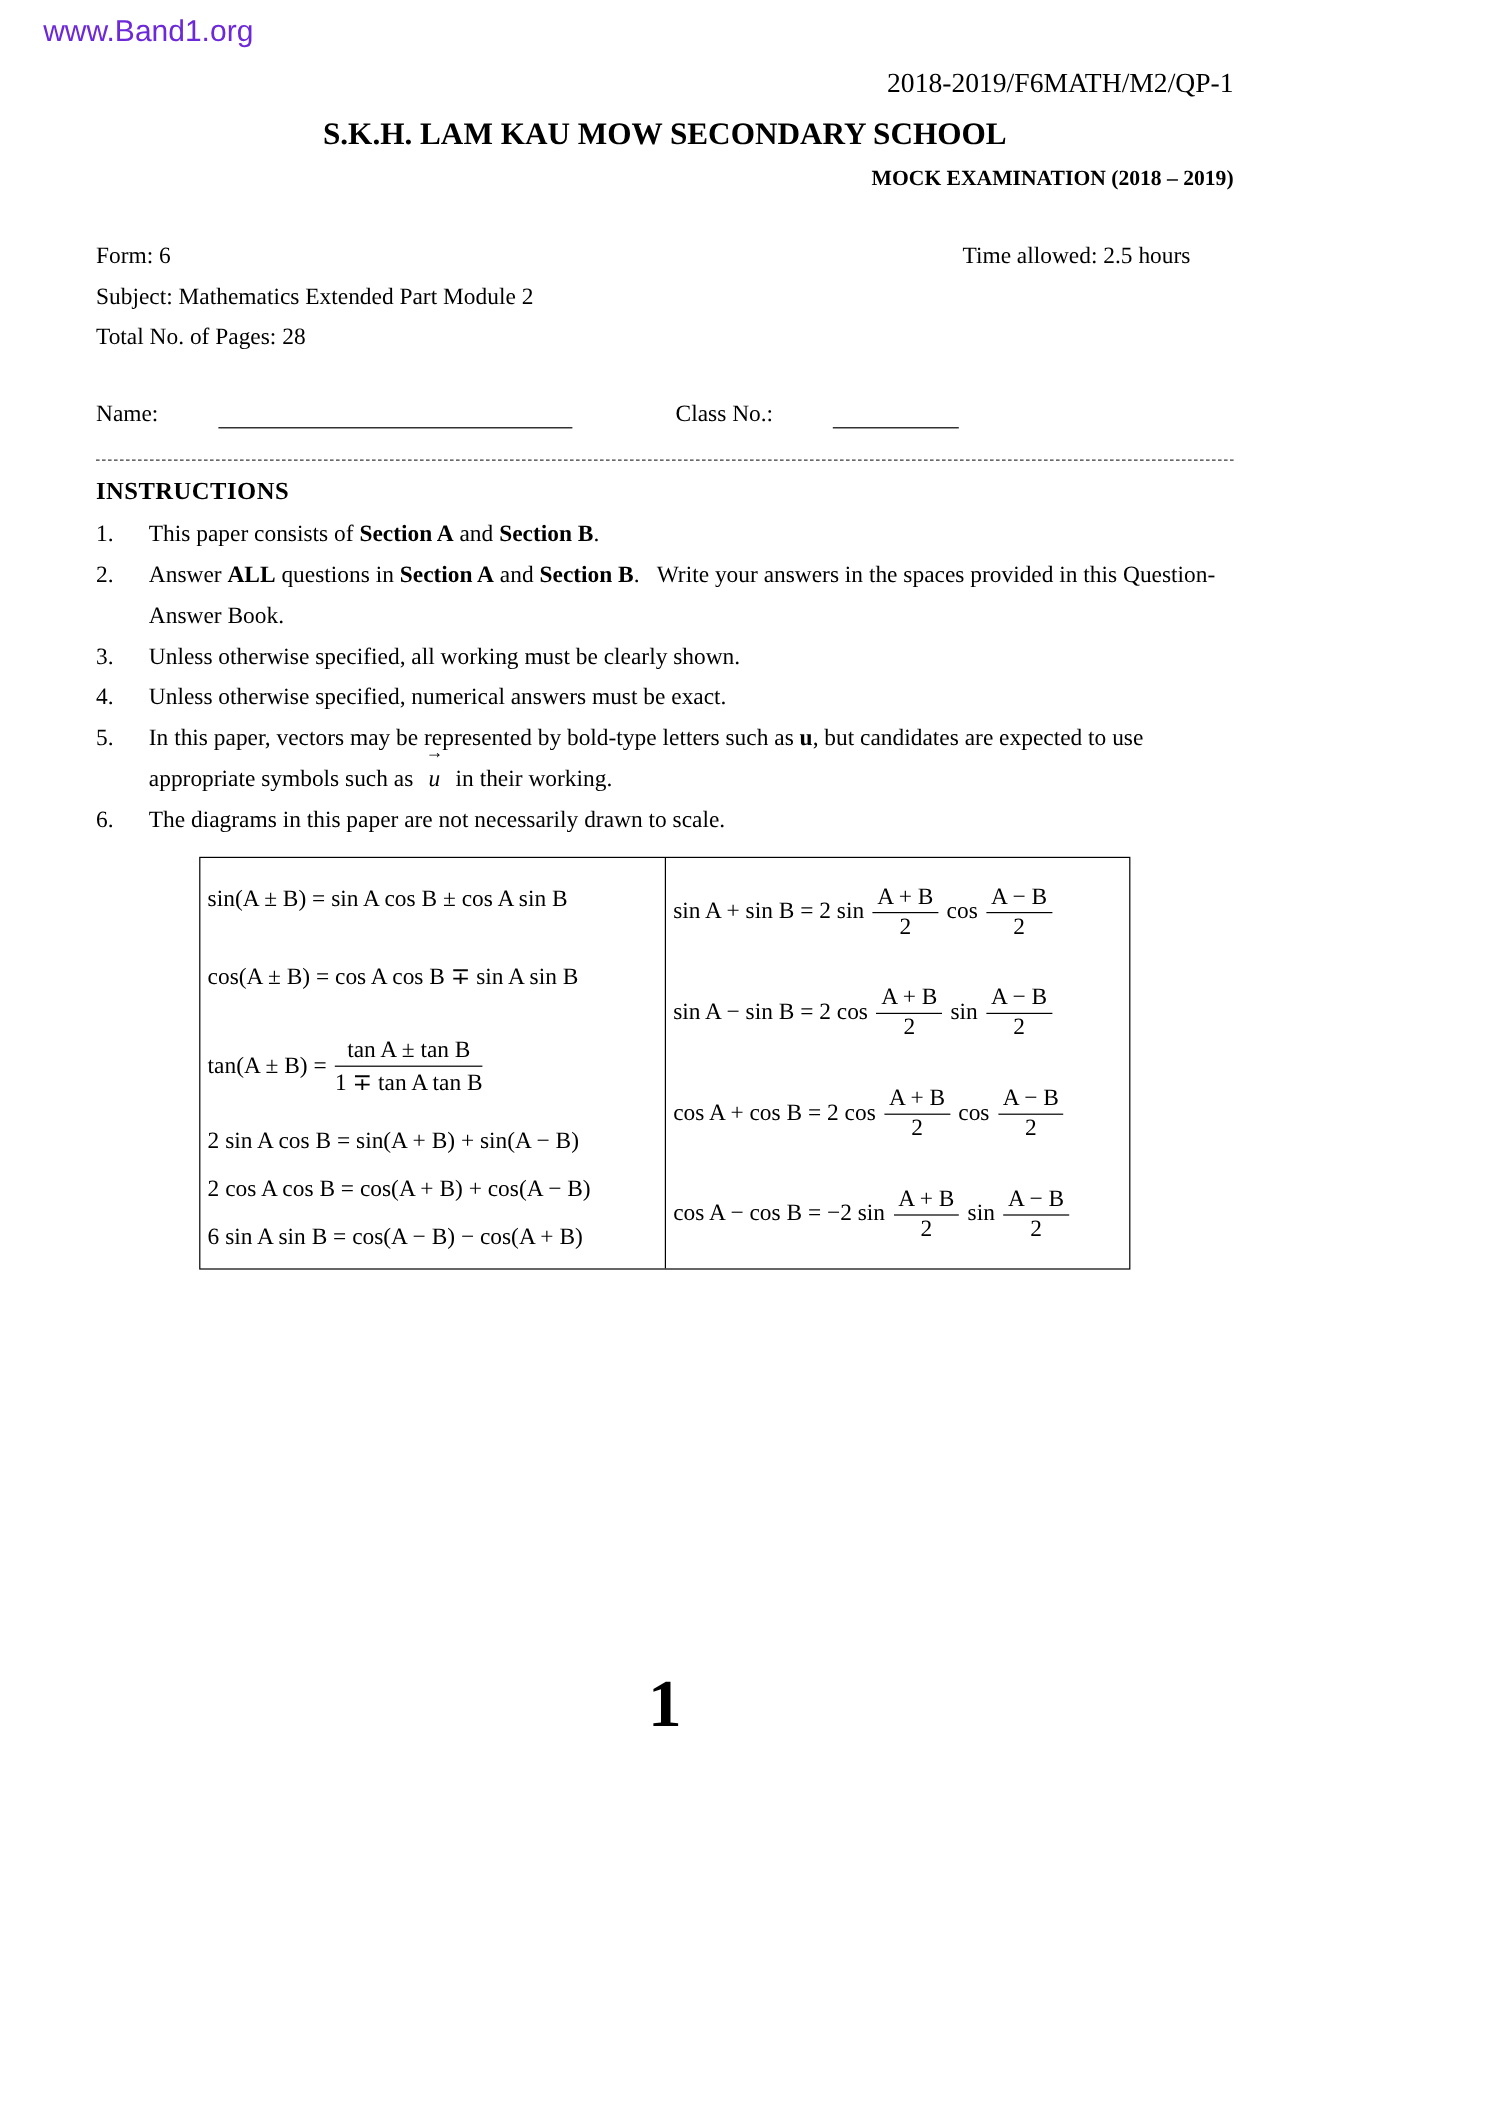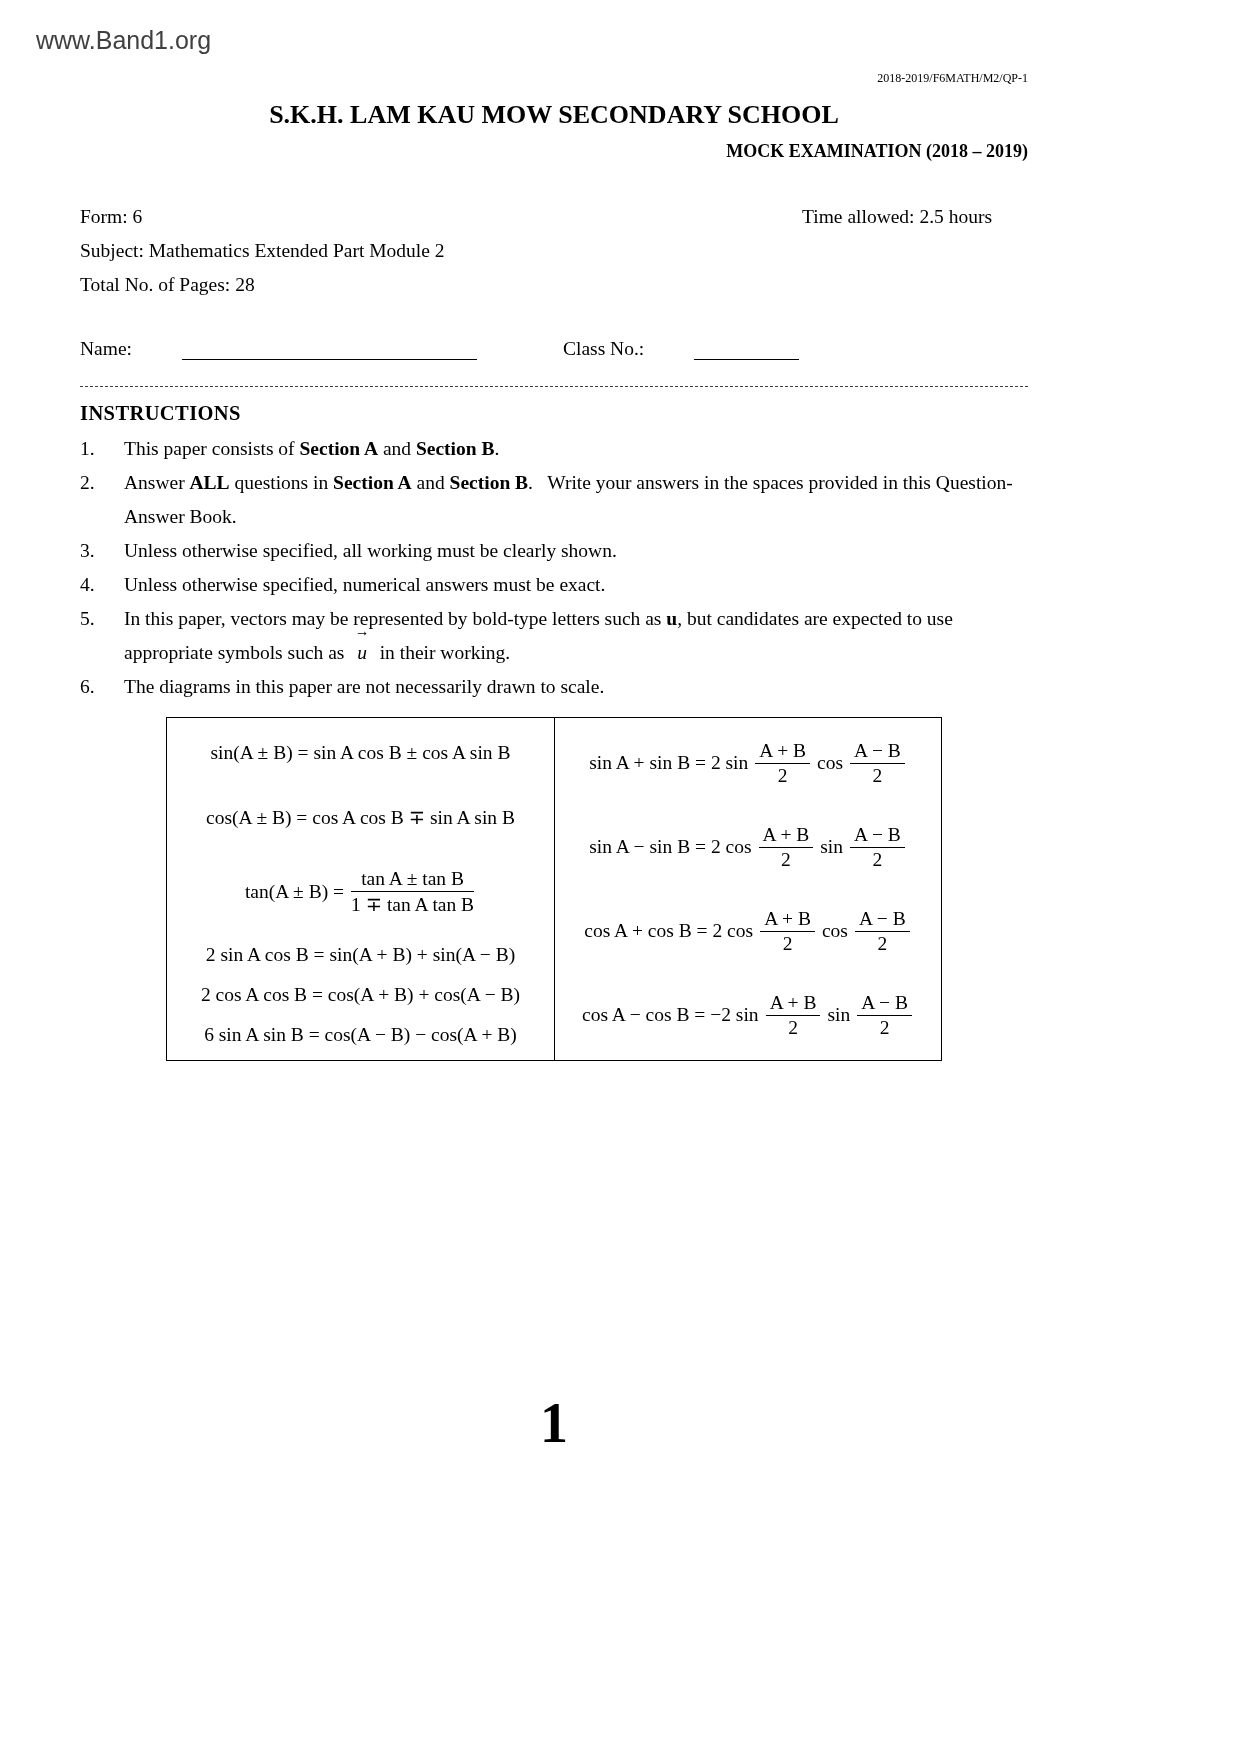--- a/index.html
+++ b/index.html
@@ -4,24 +4,24 @@
 <style>
   * { margin:0; padding:0; box-sizing:border-box; }
   html,body { background:#ffffff; }
   body {
     width:1240px; height:1754px; position:relative;
     font-family:"Liberation Serif", serif; color:#000;
     font-size:19.5px;
   }
   .watermark {
     font-family:"Liberation Sans", sans-serif;
-    font-size:25px; padding:26px 0 0 36px; color:#404040;
+    font-size:25px; padding:12px 0 0 36px; color:#6d28d9;
   }
   .content { width:948px; margin-left:80px; }
-  .doc-code { text-align:right; font-size:12px; margin-top:16px; }
+  .doc-code { text-align:right; font-size:23px; margin-top:16px; }
   .school  { text-align:center; font-weight:bold; font-size:26px; margin-top:14px; }
   .exam-title { text-align:right; font-weight:bold; font-size:18px; margin-top:11px; }
   .meta-row { display:flex; justify-content:space-between; margin-top:44px; }
   .time-allowed { margin-right:36px; }
   .meta-line { margin-top:12px; }
   .name-row { margin-top:42px; display:flex; align-items:flex-end;gap:42px; }
   .blank { display:inline-block; border-bottom:1.5px solid #000; height:1.05em; }
   .blank-name { width:295px; margin-left:8px; }
   .class-label { margin-left:44px; }
   .blank-class { width:105px; margin-left:8px; }
@@ -37,21 +37,21 @@
     position:absolute; top:-0.85em; left:50%; transform:translateX(-50%);
     font-size:0.75em; font-style:normal; line-height:1;
   }
   .formulas-heading { text-align:center; font-size:20.5px; font-weight:bold; margin-top:34px; }
   .formula-table {
     display:flex; width:776px; margin:13px auto 0;
     border:1.5px solid #000; font-size:19.5px;
   }
   .fcol { width:50%; padding:3px 6px; }
   .fcol-right { border-left:1.5px solid #000; }
-  .f-row { display:flex; align-items:center; justify-content:center; gap:5px; white-space:nowrap; }
+  .f-row { display:flex; align-items:center; justify-content:flex-start; gap:5px; white-space:nowrap; }
   .f-row.h-lg { height:64px; }
   .f-row.h-frac { height:86px; }
   .f-row.h-sm { height:40px; }
   .fcol-right .f-row { height:84px; }
   .frac { display:inline-block; text-align:center; vertical-align:middle; margin:0 2px; }
   .frac .num { display:block; border-bottom:1.5px solid #000; padding:0 4px 1px; }
   .frac .den { display:block; padding-top:1px; }
   .page-number { text-align:center; font-size:56px; font-weight:bold; margin-top:330px; }
 </style>
 </head>

